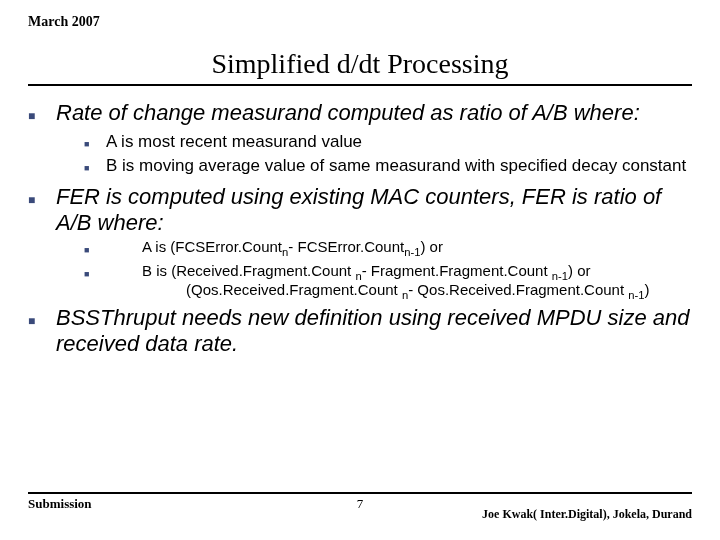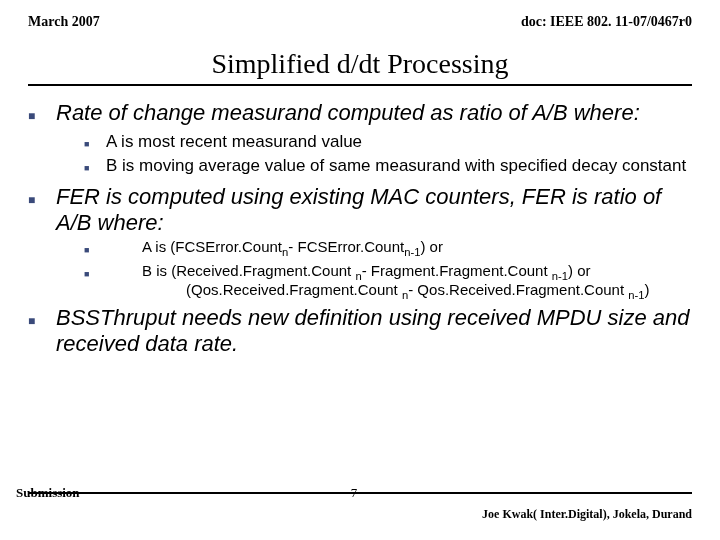--- a/index.html
+++ b/index.html
@@ -19,20 +19,21 @@
   }
   .header {
     position: absolute;
     top: 14px;
     left: 28px;
     right: 28px;
     display: flex;
     justify-content: space-between;
     font-size: 14px;
     font-weight: bold;
+    flex-direction: column;
   }
   .title-wrap {
     position: absolute;
     top: 36px;
     left: 28px;
     right: 28px;
     text-align: center;
   }
   .title {
     font-size: 28px;
@@ -106,25 +107,26 @@
     position: absolute;
     left: 28px;
     right: 28px;
     bottom: 46px;
     border: none;
     border-top: 2px solid #000;
     margin: 0;
   }
   .footer {
     position: absolute;
-    left: 16px;
+    left: 28px;
     right: 28px;
     bottom: 18px;
     display: flex;
     justify-content: space-between;
+    align-items: center;
     font-size: 13px;
   }
   .footer .left {
     font-weight: bold;
   }
   .footer .center {
     position: absolute;
     left: 0;
     right: 0;
     text-align: center;
@@ -137,21 +139,20 @@
     margin-top: 22px;
   }
 </style>
 </head>
 <body>
 
 <div class="slide">
 
   <div class="header">
     <span>March 2007</span>
-    <span>doc: IEEE 802. 11-07/0467r0</span>
   </div>
 
   <div class="title-wrap">
     <div class="title">Simplified d/dt Processing</div>
     <hr class="title-rule">
   </div>
 
   <div class="body">
 
     <div class="l1">

